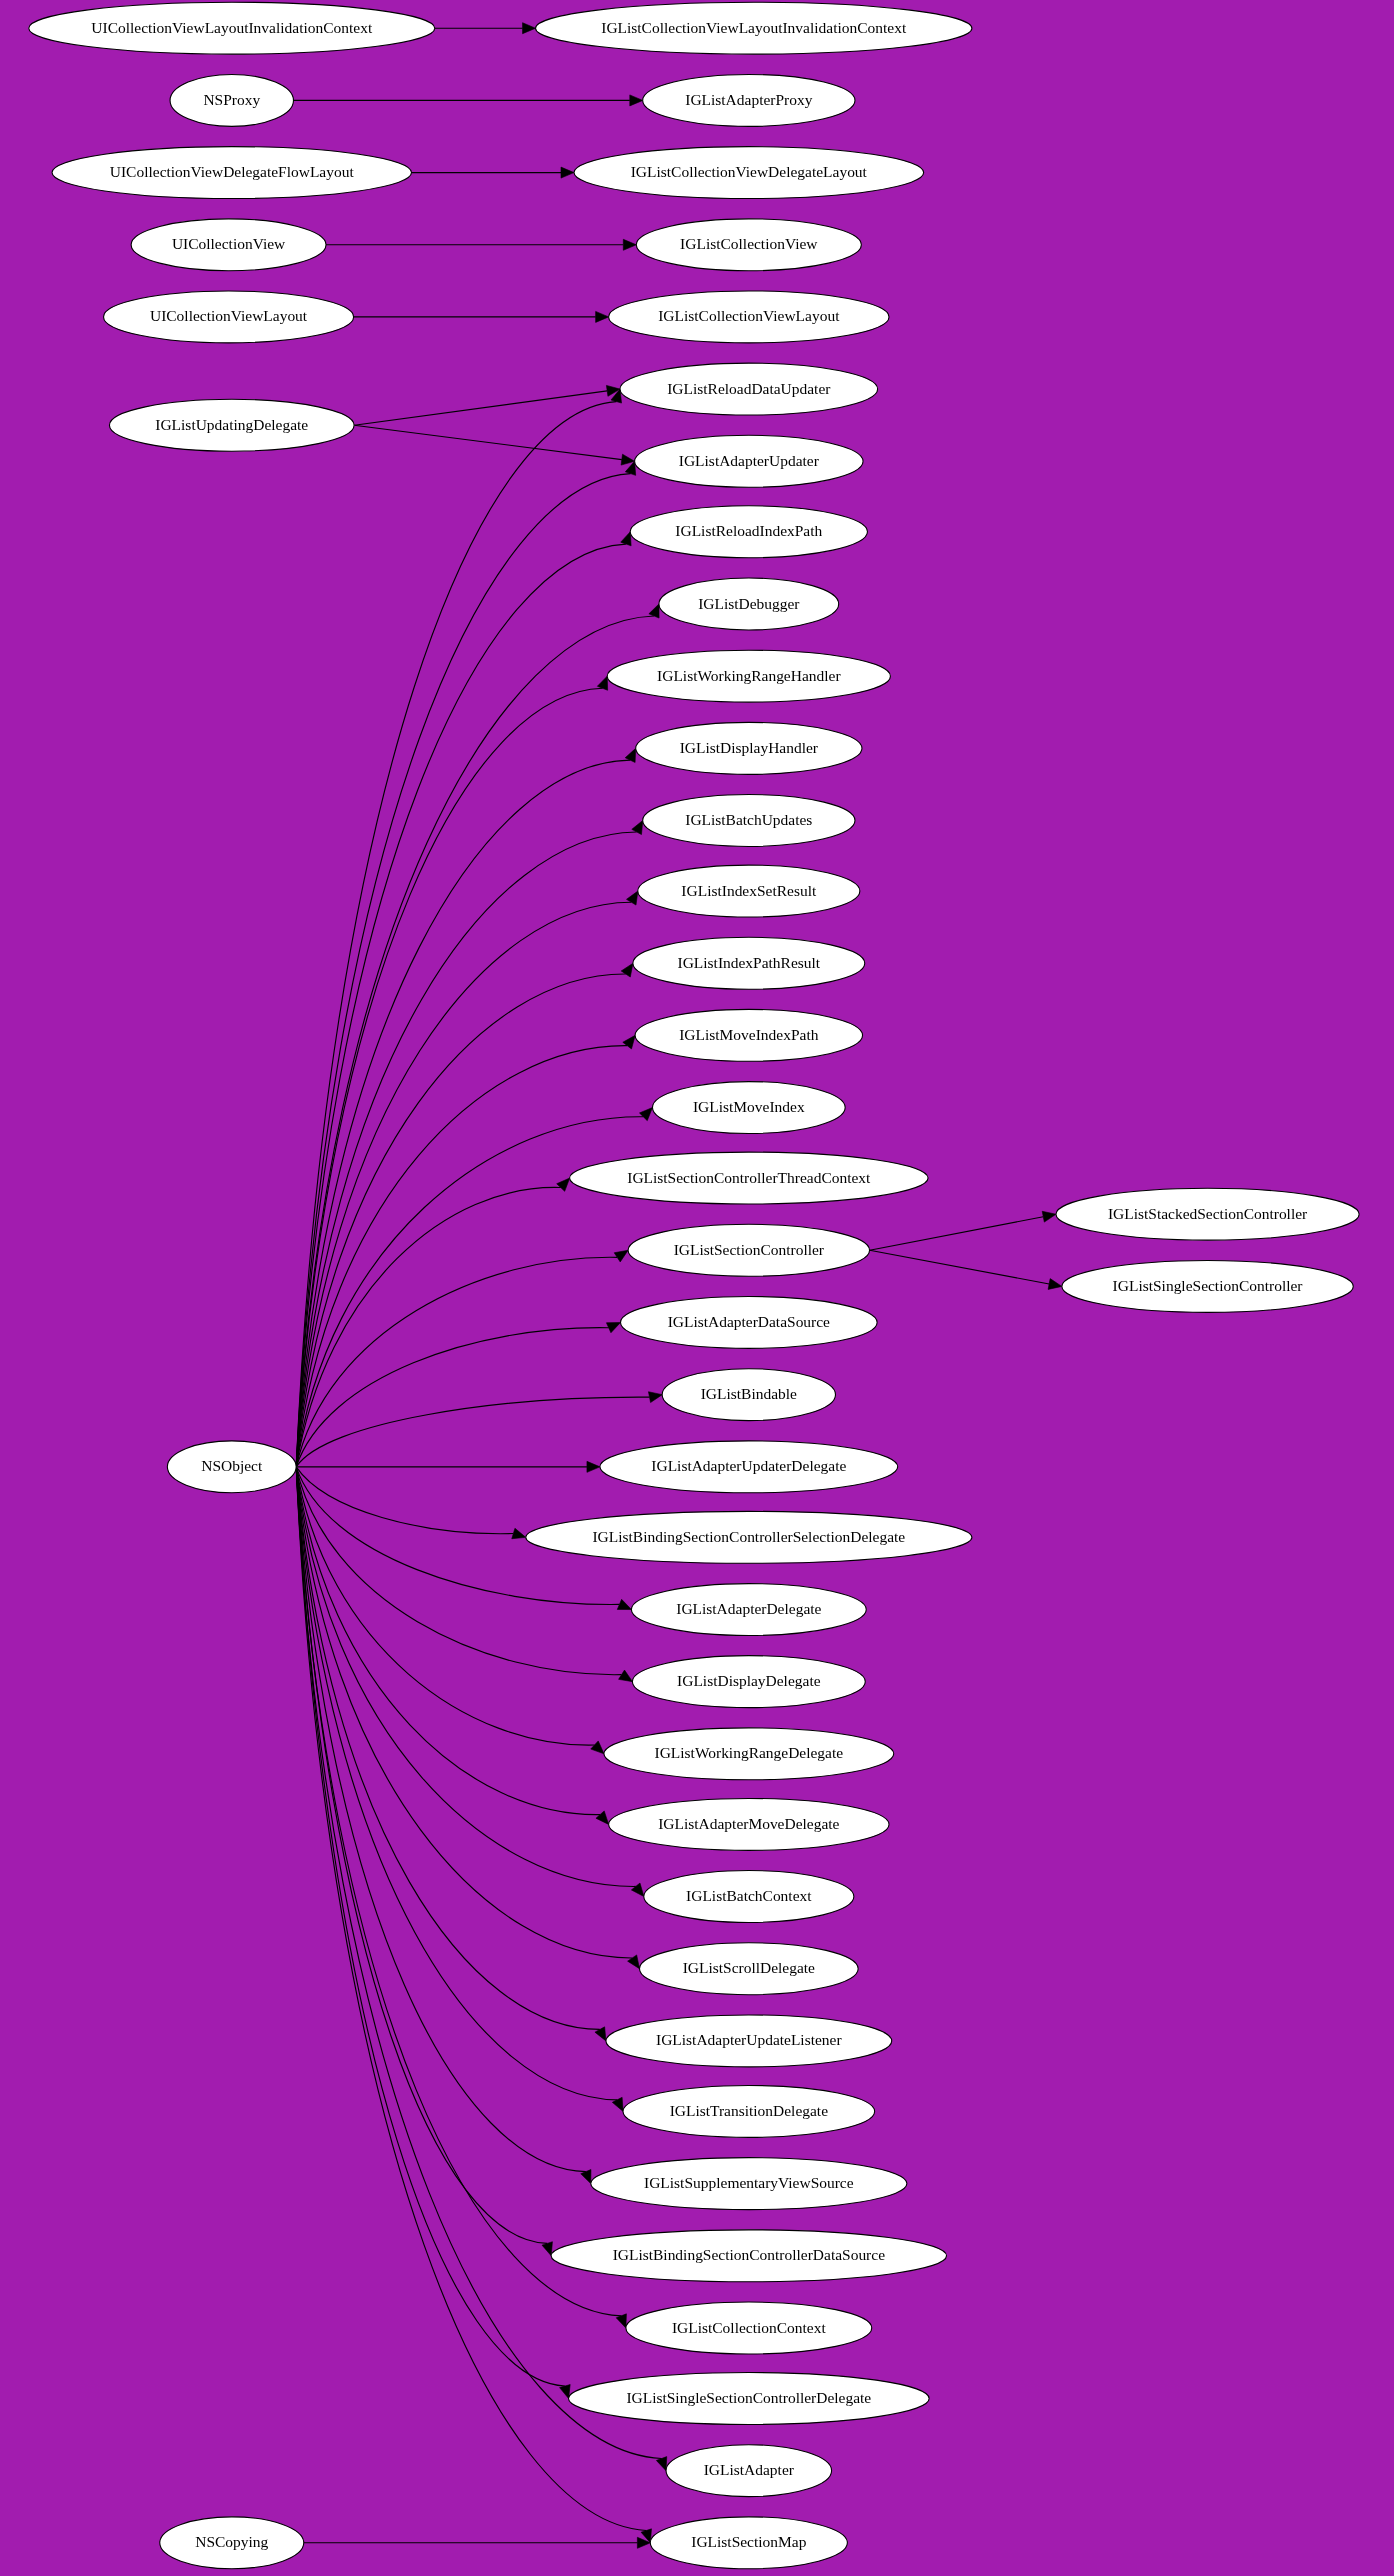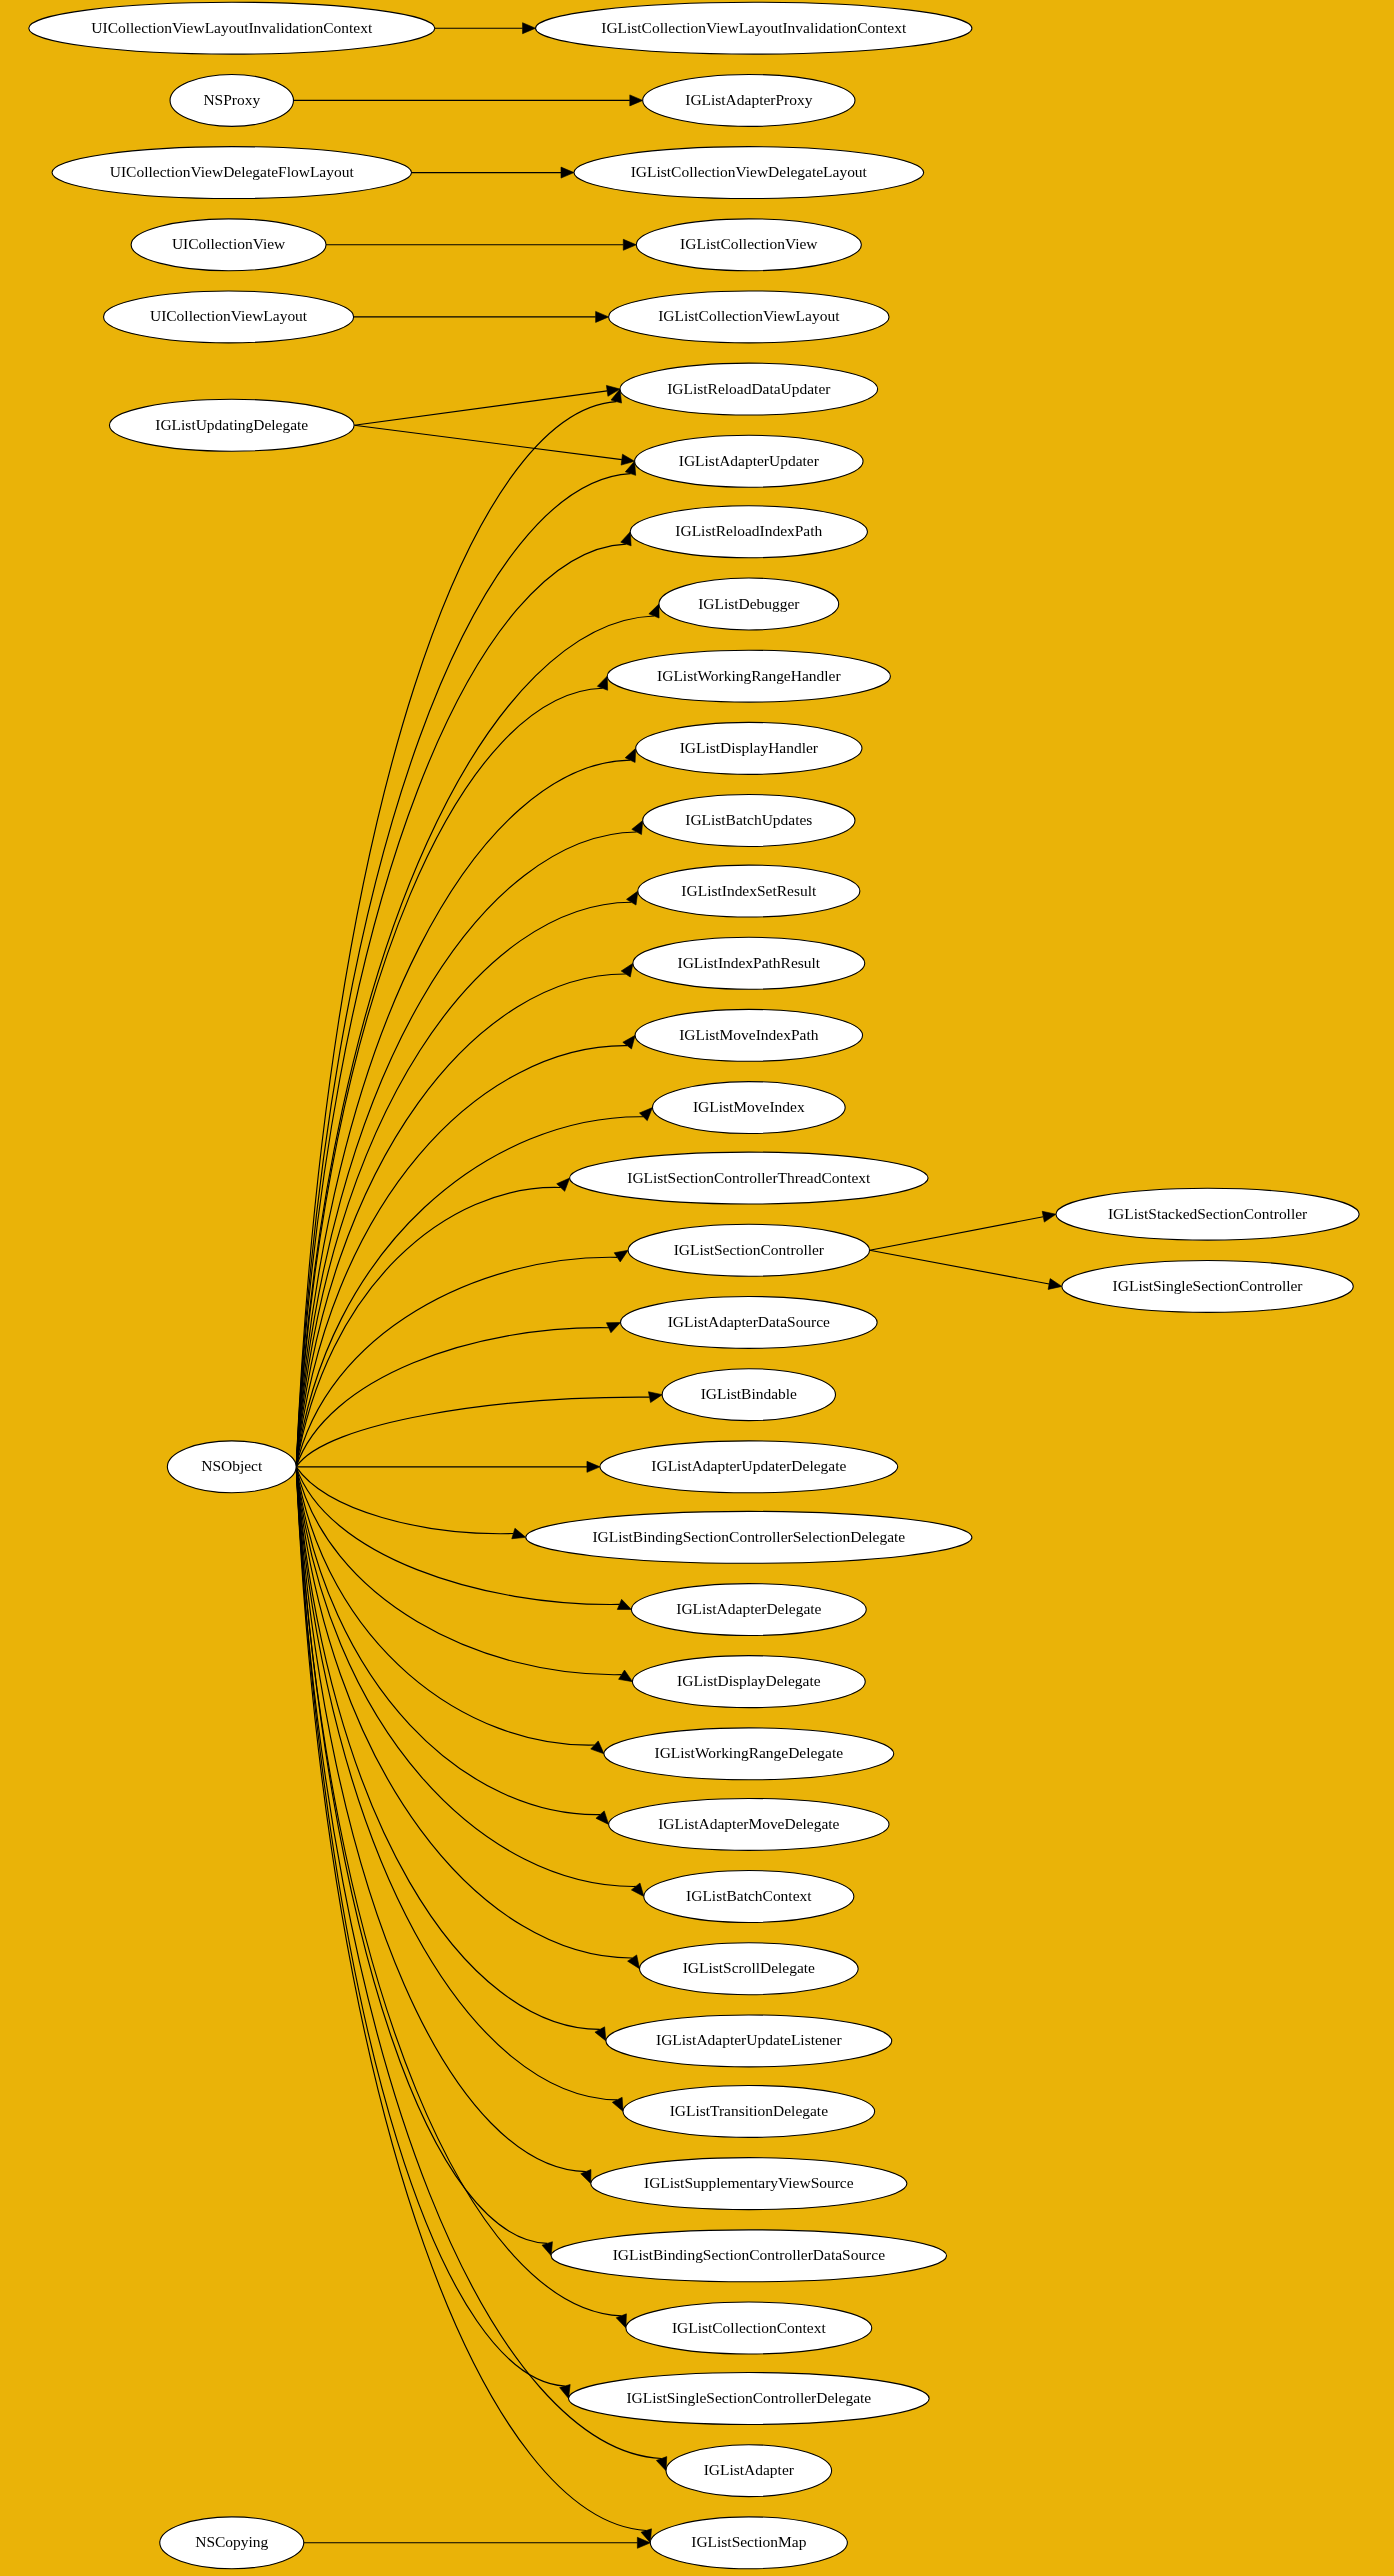--- a/index.html
+++ b/index.html
@@ -4,21 +4,21 @@
 <style>
   html, body {
     margin: 0;
     padding: 0;
     background: #ffffff;
   }
   #graph-root {
     position: relative;
     width: 1394px;
     height: 2576px;
-    background: #eab308;
+    background: #a21caf;
     font-family: "Liberation Serif", "DejaVu Serif", serif;
   }
   svg.graph-canvas {
     display: block;
     width: 1394px;
     height: 2576px;
   }
   .node-ellipse {
     fill: #ffffff;
     stroke: #000000;

